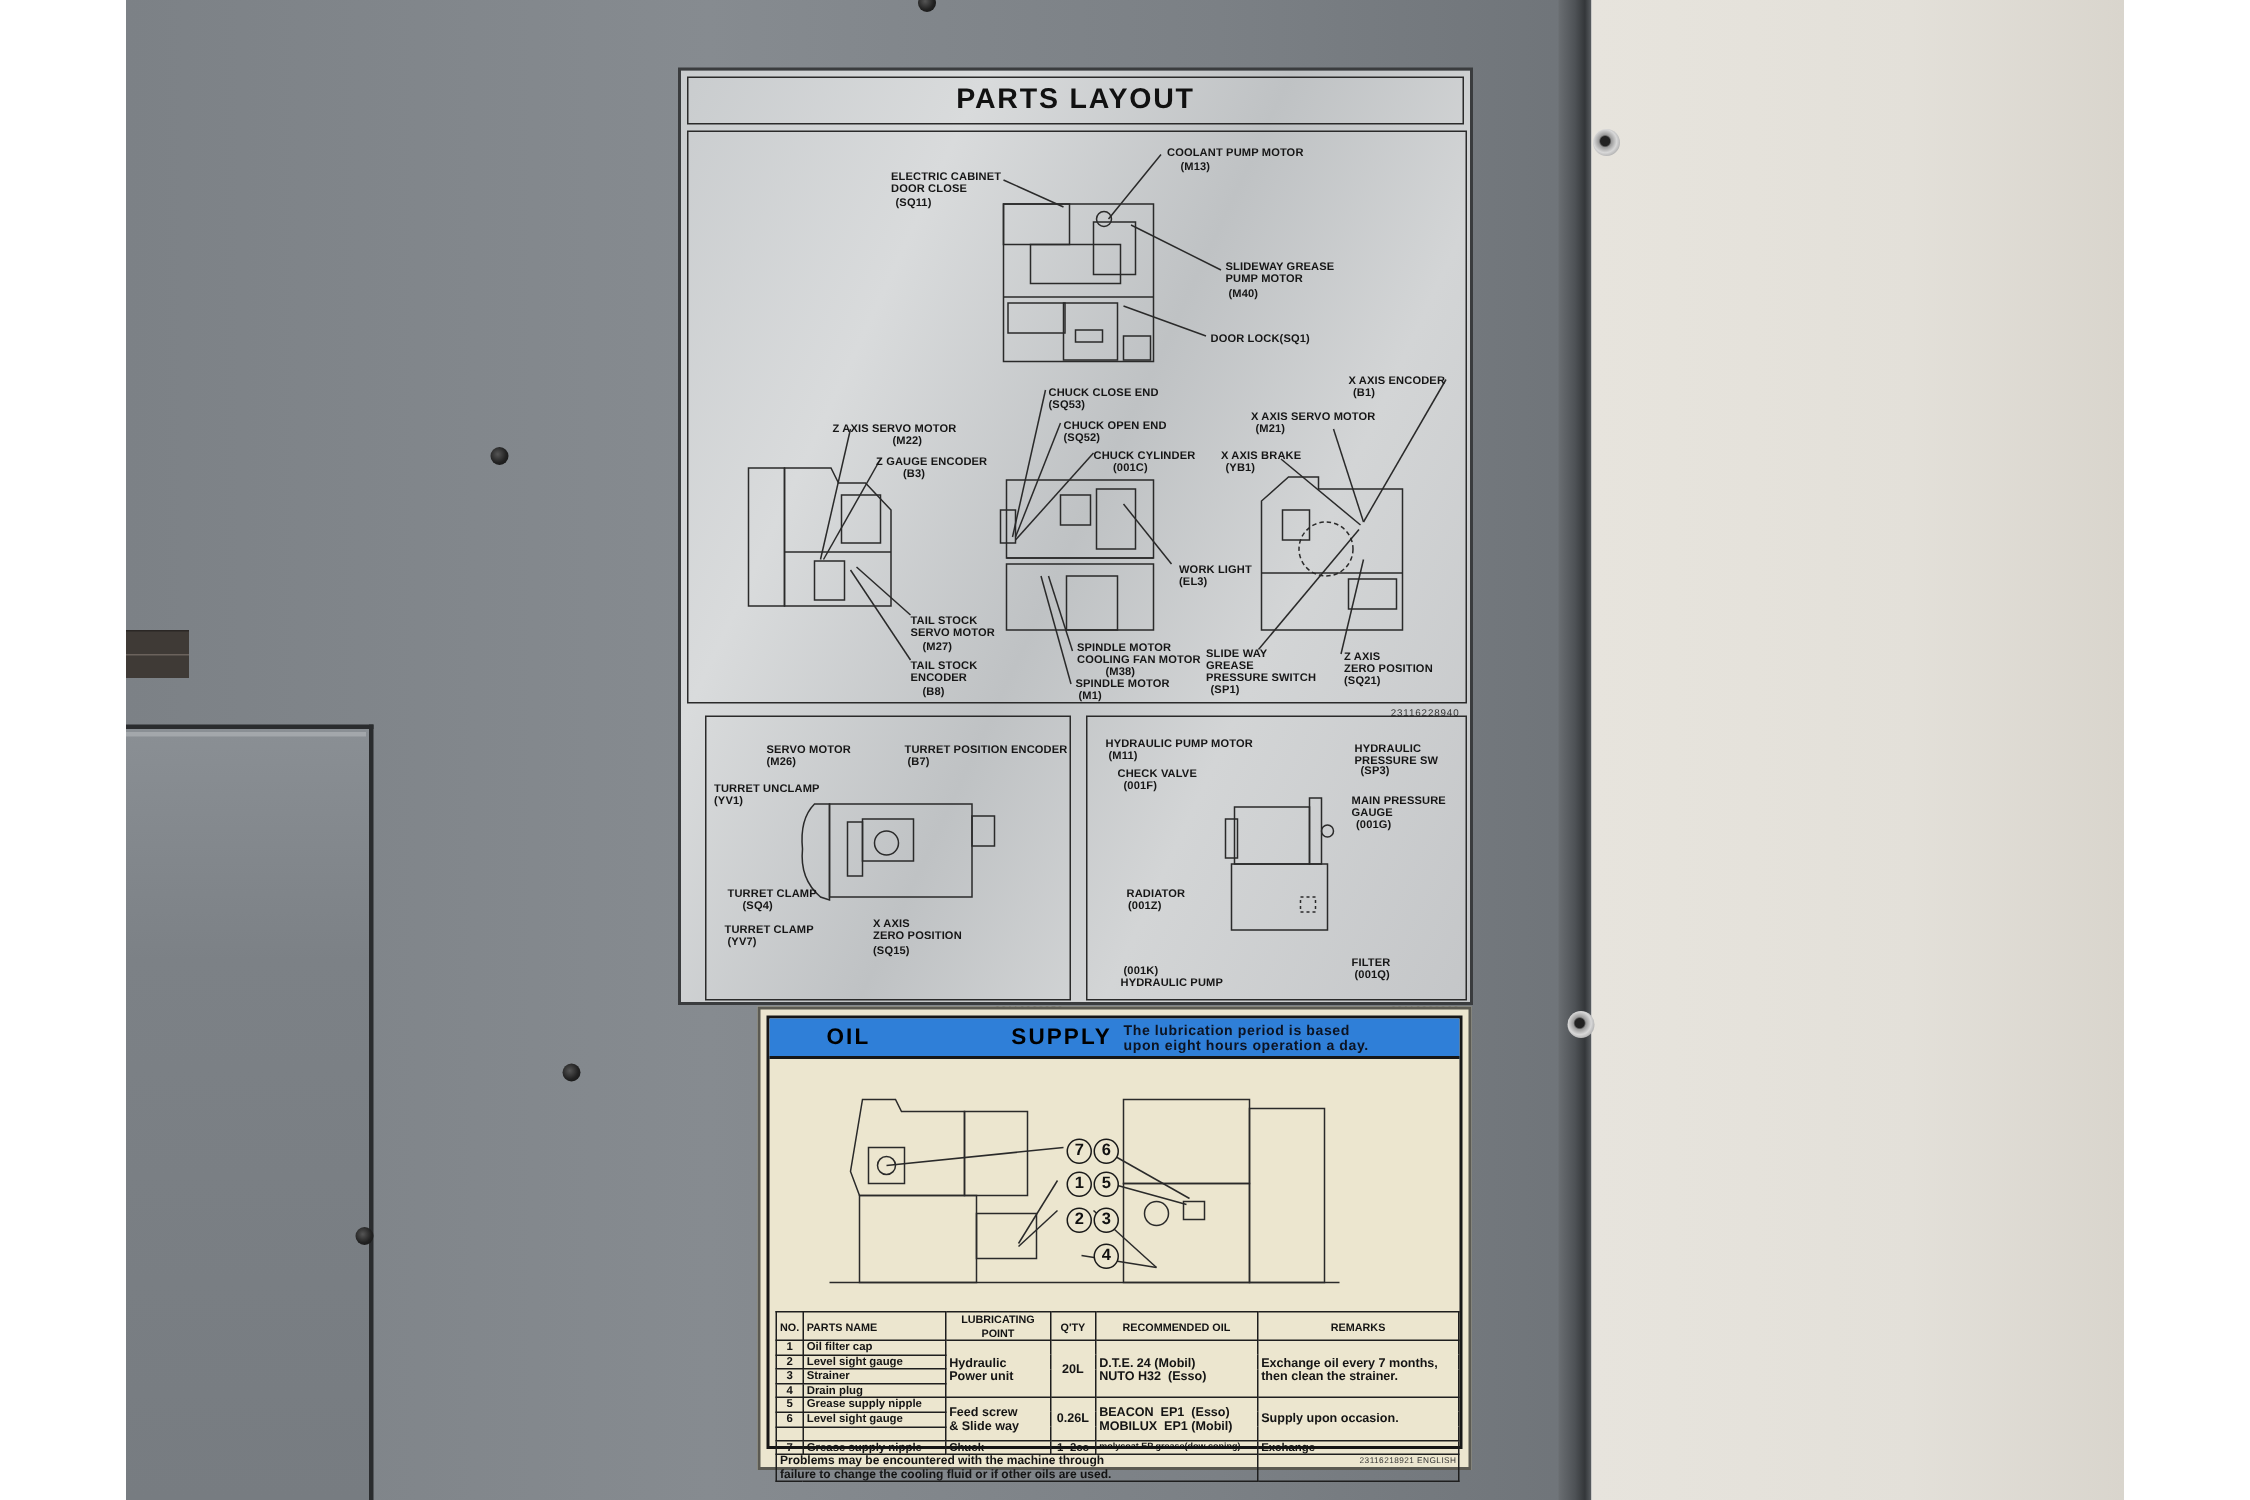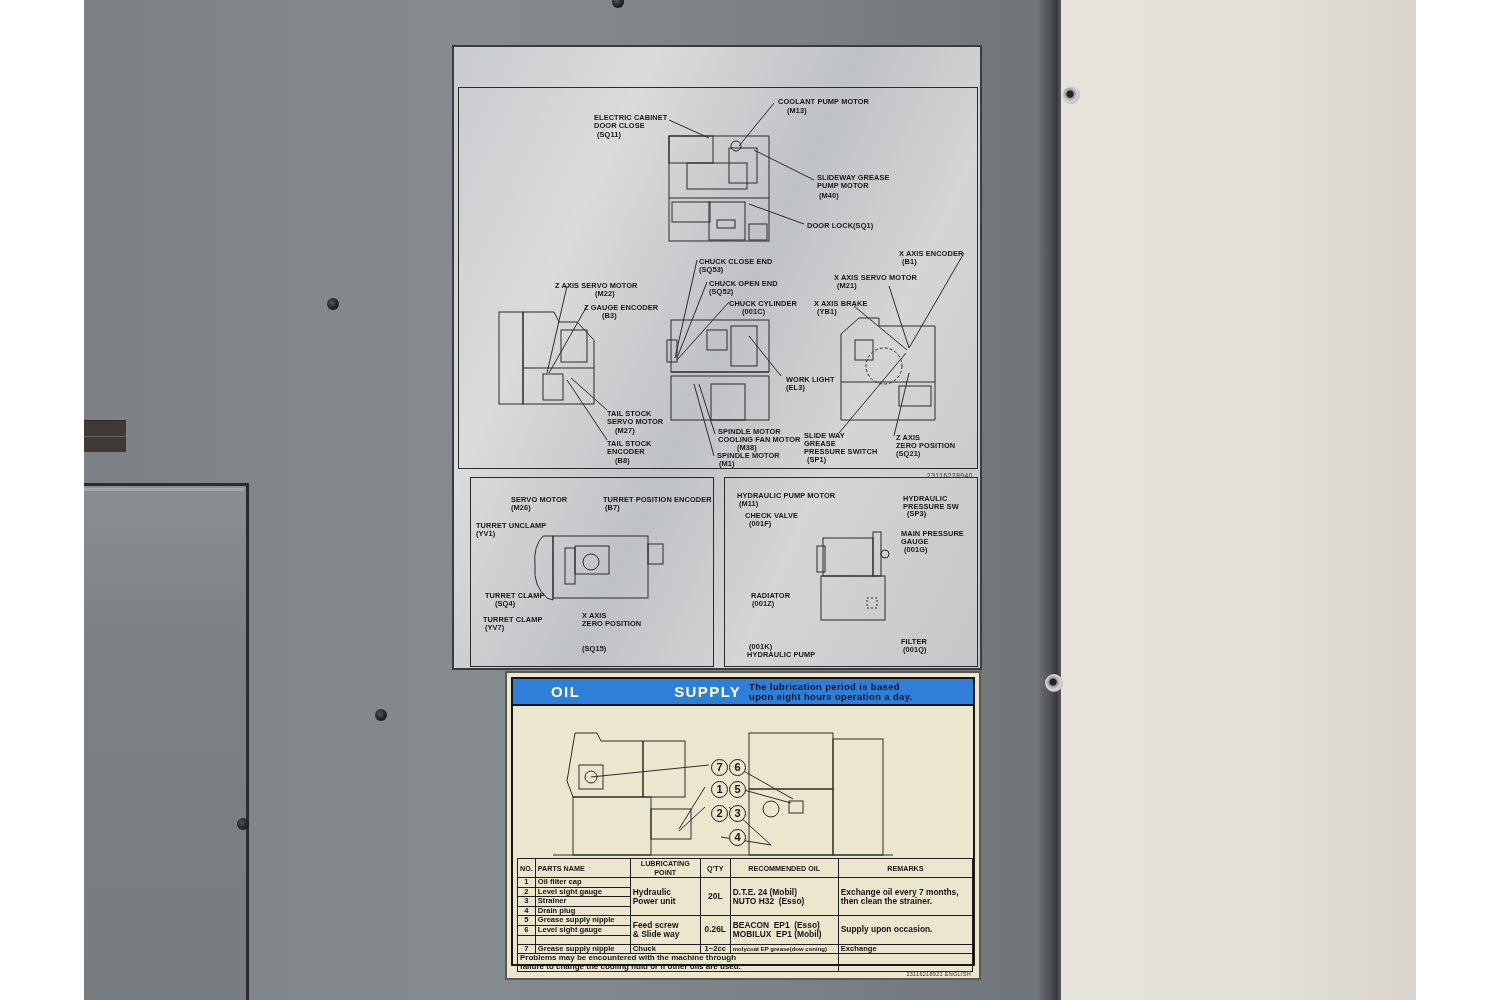--- a/index.html
+++ b/index.html
@@ -45,26 +45,26 @@
 
   svg.draw { position: absolute; overflow: visible; }
   svg.draw * { fill: none; stroke: #2a2a2a; stroke-width: 1; }
 
   
   .oil { position: absolute; left: 421px; top: 671px; width: 476px; height: 309px;
     background: #ece6cf; border: 2px solid #5b5a52; }
   .oil-frame { position:absolute; left:4px; top:4px; right:4px; bottom:12px; border: 2px solid #161616; }
   .oil-header { position:absolute; left:0; top:0; right:0; height:27px; background:#2f7fd8;
     border-bottom: 2px solid #161616; }
-  .oil-header .ttl { position:absolute; left:38px; top:4px; font-size:15px; font-weight:700; letter-spacing:1.4px; color:#fef9c3; word-spacing: 18px;}
+  .oil-header .ttl { position:absolute; left:38px; top:4px; font-size:15px; font-weight:700; letter-spacing:1.4px; color:#000000; word-spacing: 18px;}
   .oil-header .note { position:absolute; left:236px; top:3px; font-size:9.4px; font-weight:700; line-height:9.6px; color:#0c1322; letter-spacing:.4px; }
   .circle-num { position:absolute; width:17px; height:17px; border:1.3px solid #1a1a1a; border-radius:50%;
     font-size:11px; font-weight:700; text-align:center; line-height:15px; color:#111; background:#ece6cf; }
 
-  table.lub { position:absolute; left:4px; top:179px; width:456px; border-collapse: collapse; font-size: 7.6px; color:#141414;padding-left:48px; }
+  table.lub { position:absolute; left:4px; top:195px; width:456px; border-collapse: collapse; font-size: 7.6px; color:#141414;padding-left:48px; }
   table.lub th, table.lub td { border: 1px solid #1e1e1e; padding: 0 2px; font-weight: 700; vertical-align: middle; }
   table.lub th { font-size: 7.2px; text-align: center; height: 10px; }
   table.lub td { height: 9px; line-height: 8.6px; }
   table.lub td.c { text-align:center; }
   table.lub td.big { font-size: 8.4px; line-height: 9px; }
   table.lub td.tiny { font-size: 6px; }
   .footnote { font-size: 8px; line-height: 8.4px; font-weight:700; }
   .oil-serial { position:absolute; right:8px; bottom:1px; font-size:5.5px; color:#333; letter-spacing:.3px; }
 </style>
 </head>
@@ -78,20 +78,23 @@
   <div class="wall"></div>
 
   <div class="screw" style="left:528px;top:-4px"></div>
   <div class="screw" style="left:243px;top:298px"></div>
   <div class="screw" style="left:291px;top:709px"></div>
   <div class="screw" style="left:153px;top:818px"></div>
   <div class="bolt" style="left:978px;top:86px"></div>
   <div class="bolt" style="left:961px;top:674px"></div>
 
   <div class="plate" style="left:368px;top:45px;width:530px;height:625px">
+    <div class="title-bar">
+      <span>PARTS LAYOUT</span>
+    </div>
 
     <div class="plate-inner" style="left:4px;top:40px;width:520px;height:382px">
 
       <svg class="draw" style="left:210px;top:48px" width="110" height="110">
         <rect x="0" y="0" width="100" height="105"></rect>
         <rect x="0" y="0" width="44" height="27"></rect>
         <rect x="18" y="27" width="60" height="26"></rect>
         <rect x="60" y="12" width="28" height="35"></rect>
         <circle cx="67" cy="10" r="5"></circle>
         <line x1="0" y1="62" x2="100" y2="62"></line>
@@ -210,21 +213,21 @@
       <span class="label" style="left:132px;top:18px">TURRET POSITION ENCODER</span>
       <span class="label" style="left:134px;top:26px">(B7)</span>
       <span class="label" style="left:5px;top:44px">TURRET UNCLAMP</span>
       <span class="label" style="left:5px;top:52px">(YV1)</span>
       <span class="label" style="left:14px;top:114px">TURRET CLAMP</span>
       <span class="label" style="left:24px;top:122px">(SQ4)</span>
       <span class="label" style="left:12px;top:138px">TURRET CLAMP</span>
       <span class="label" style="left:14px;top:146px">(YV7)</span>
       <span class="label" style="left:111px;top:134px">X AXIS
 ZERO POSITION</span>
-      <span class="label" style="left:111px;top:167px">(SQ15)</span>
+      <span class="label" style="left:111px;top:152px">(SQ15)</span>
       <span class="serial" style="right:4px;bottom:-11px">33116228950</span>
     </div>
 
     <div class="plate-inner" style="left:270px;top:430px;width:254px;height:190px">
       <svg class="draw" style="left:92px;top:48px" width="80" height="100">
         <rect x="6" y="12" width="50" height="38"></rect>
         <rect x="0" y="20" width="8" height="26"></rect>
         <rect x="56" y="6" width="8" height="44"></rect>
         <circle cx="68" cy="28" r="4"></circle>
         <rect x="4" y="50" width="64" height="44"></rect>

